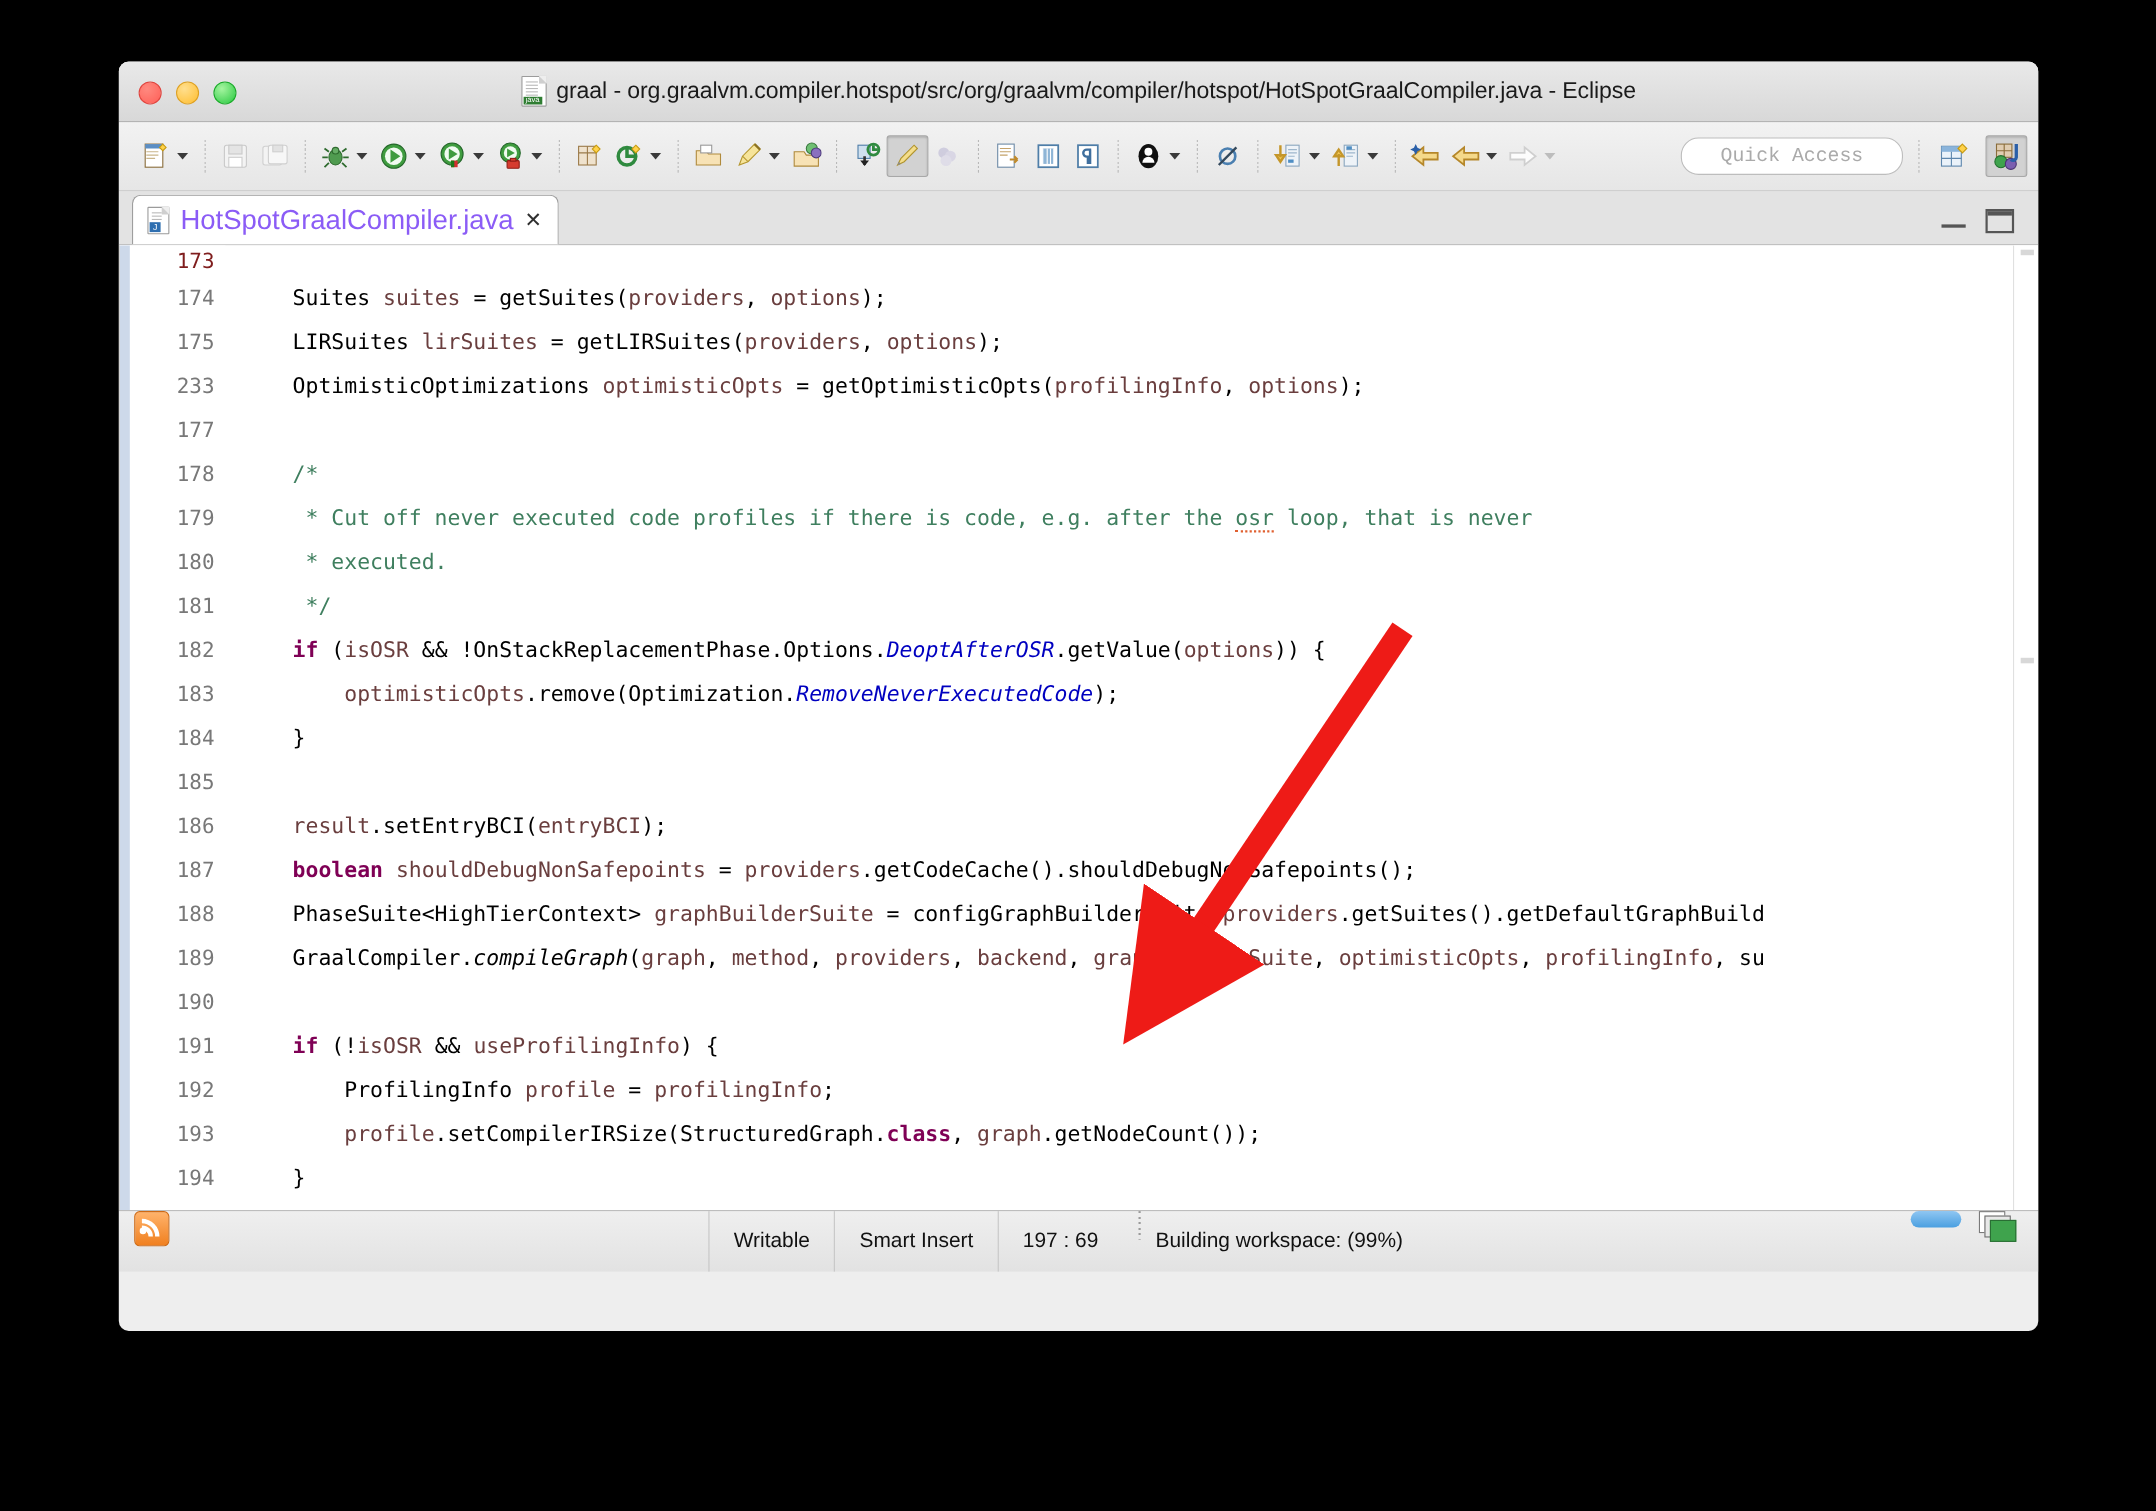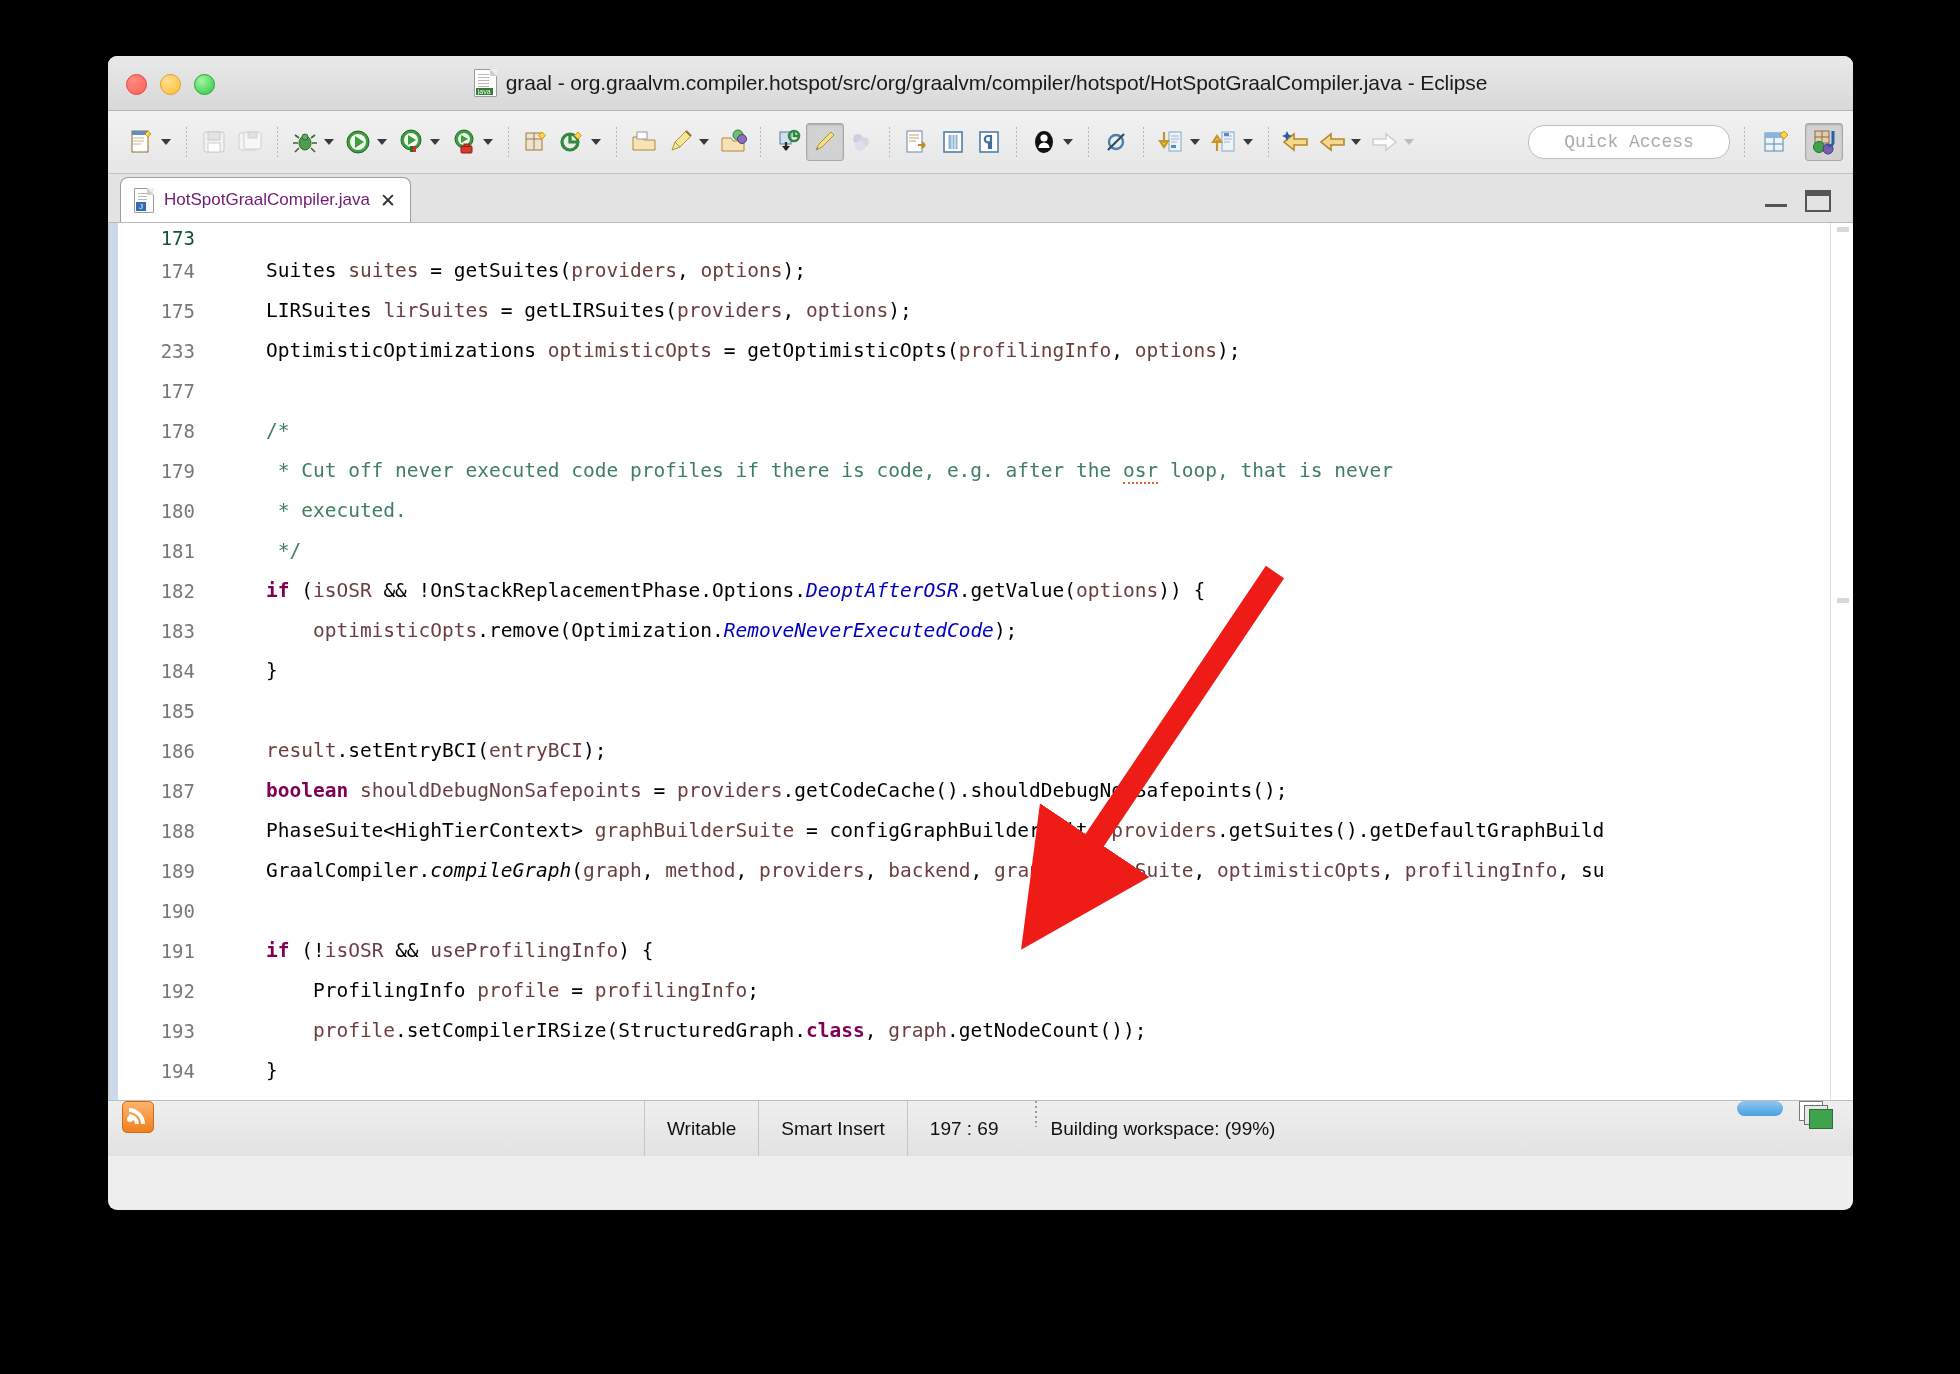--- a/index.html
+++ b/index.html
@@ -75,21 +75,21 @@
   
   #tabstrip{
     height:48px;background:#e3e3e3;position:relative;border-bottom:1px solid #b9b9b9;
     display:flex;align-items:flex-end;
   }
   #tab{
     margin-left:12px;height:44px;background:#fff;
     border:1px solid #9e9e9e;border-bottom:none;border-radius:8px 8px 0 0;
     display:flex;align-items:center;gap:10px;padding:0 14px 0 13px;
   }
-  #tab-label{font-size:17px;color:#701a75;white-space:nowrap;}
+  #tab-label{font-size:25px;color:#8b5cf6;white-space:nowrap;}
   #tab-close{font-size:19px;color:#303030;line-height:1;}
   #view-buttons{margin-left:auto;display:flex;align-items:center;gap:18px;padding:0 22px 10px 0;}
   .vbtn{width:22px;height:18px;position:relative;}
   .vbtn.min::after{content:"";position:absolute;left:0;bottom:3px;width:22px;height:3px;background:#555;}
   .vbtn.max{border:2px solid #555;}
   .vbtn.max::after{content:"";position:absolute;left:0;top:0;width:100%;height:4px;background:#555;}
 
   
   #editor{
     position:relative;height:877px;background:#fff;display:flex;overflow:hidden;
@@ -443,21 +443,21 @@
     <div id="view-buttons">
       <div class="vbtn min"></div>
       <div class="vbtn max"></div>
     </div>
   </div>
 
   <div id="editor">
 
     <div id="linecol">
       <div id="changebar"></div>
-      <div class="ln" style="height:20px;line-height:14px;color:#14532d;">173</div>
+      <div class="ln" style="height:20px;line-height:14px;color:#7f1d1d;">173</div>
       <div class="ln">174</div>
       <div class="ln">175</div>
       <div class="ln">233</div>
       <div class="ln">177</div>
       <div class="ln">178</div>
       <div class="ln">179</div>
       <div class="ln">180</div>
       <div class="ln">181</div>
       <div class="ln">182</div>
       <div class="ln">183</div>

